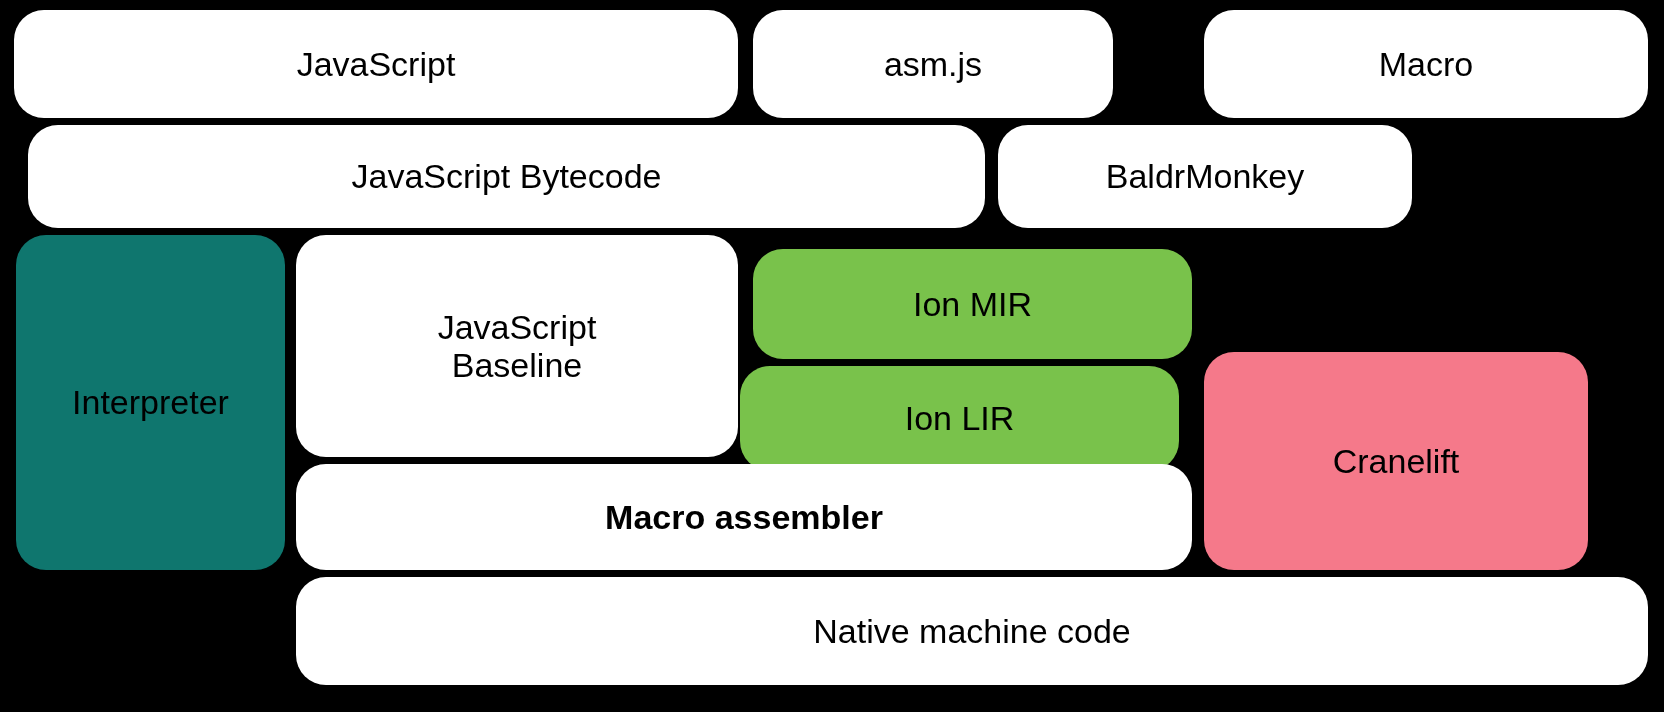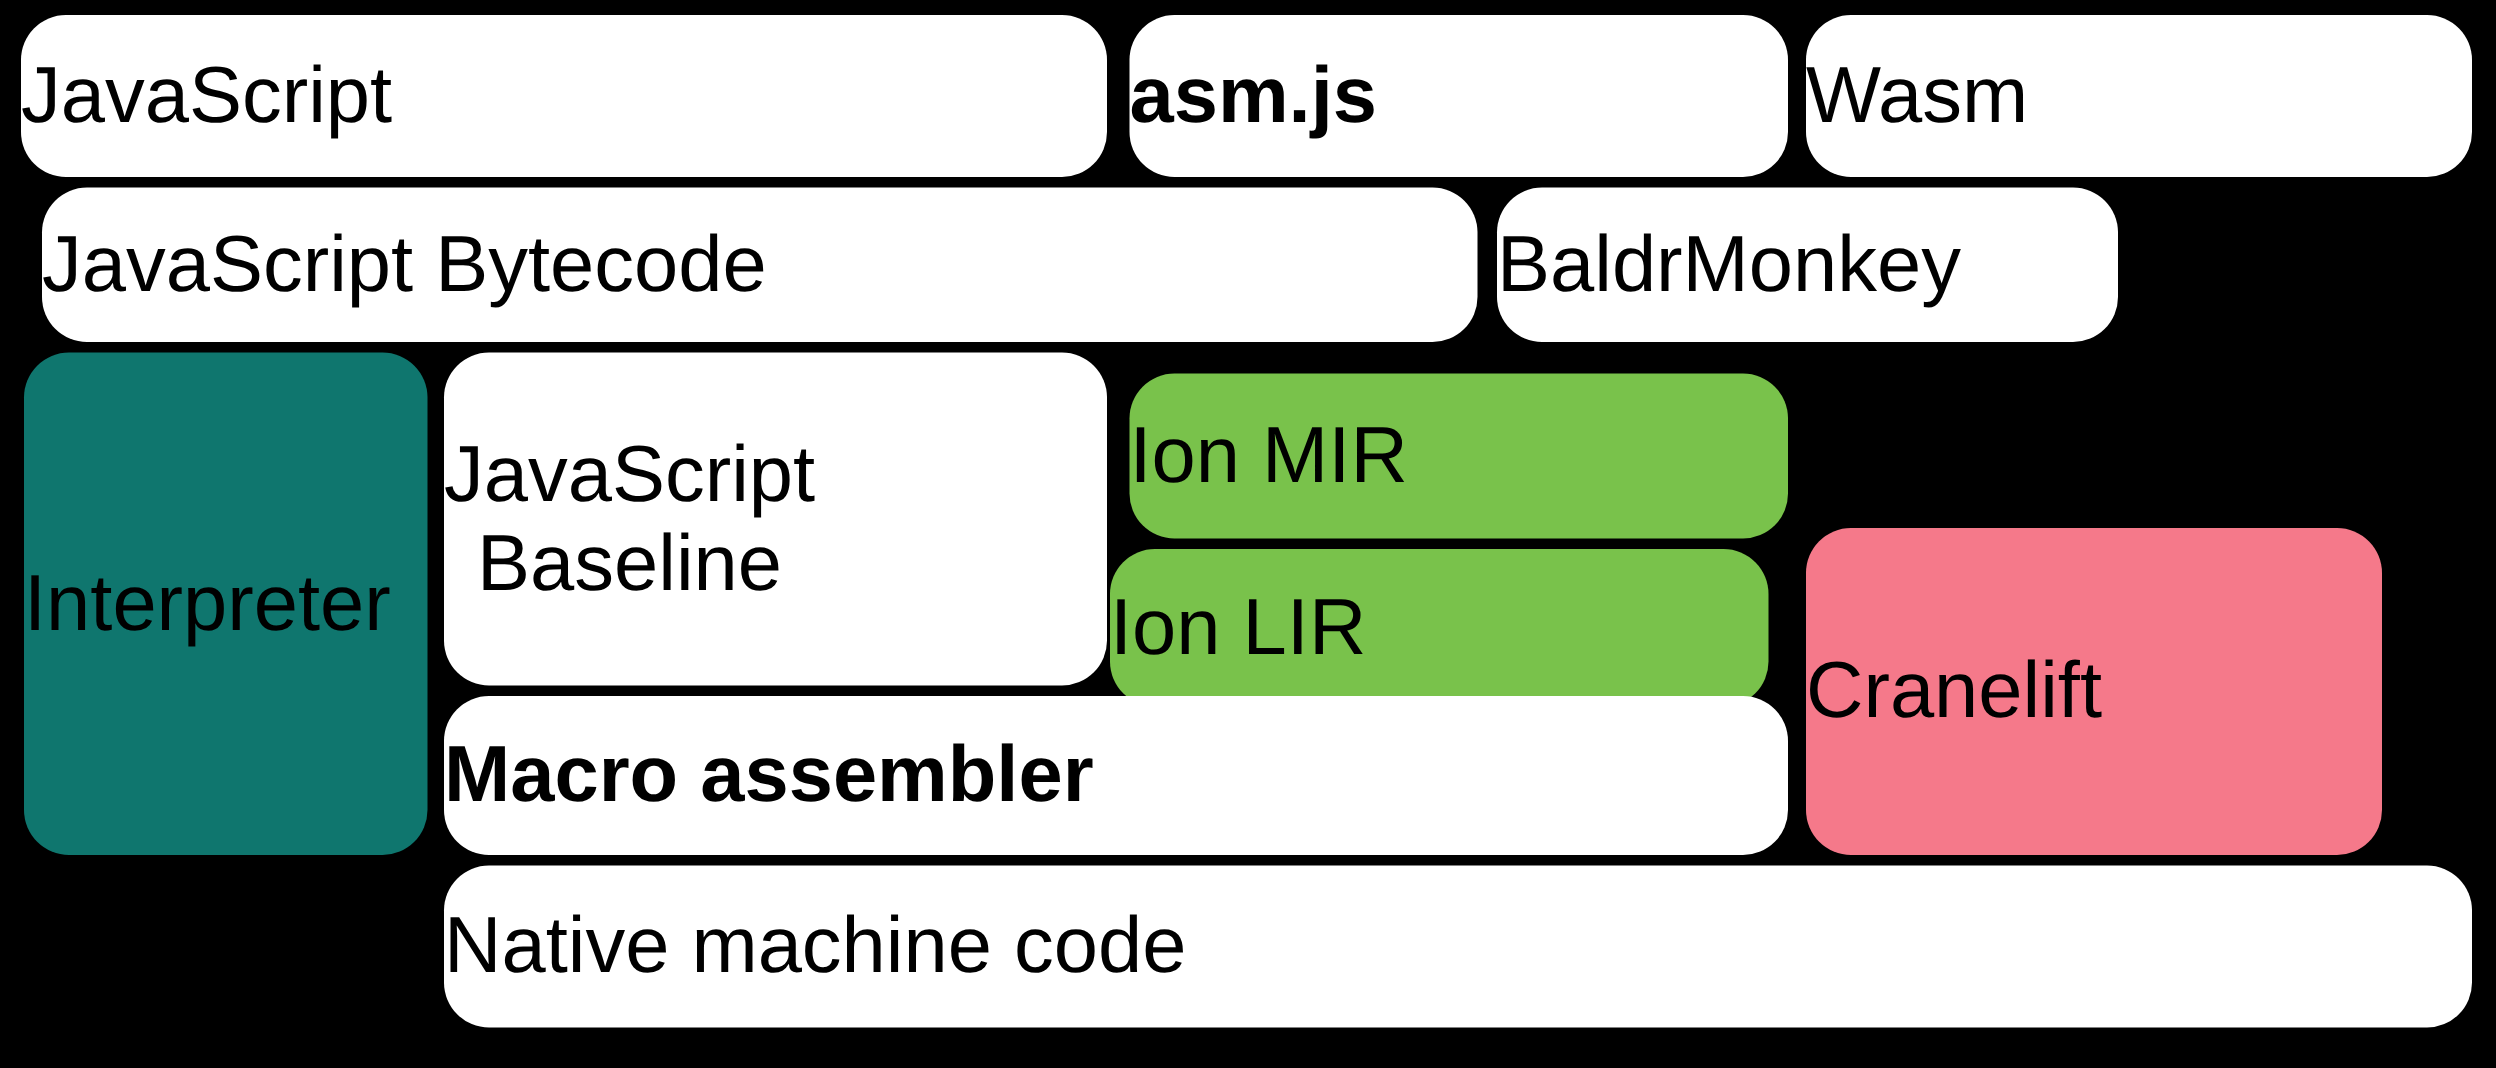--- a/index.html
+++ b/index.html
@@ -13,34 +13,35 @@
     height: 712px;
     background: #000000;
     overflow: hidden;
     font-family: "Liberation Sans", sans-serif;
   }
   .box {
     position: absolute;
     border-radius: 30px;
     display: flex;
     align-items: center;
+    justify-content: center;
     text-align: center;
     color: #000000;
-    font-size: 53px;
+    font-size: 34px;
     line-height: 1.12;
     background: #ffffff;
   }
   .fill-white   { background: #ffffff; }
   .fill-gray    { background: #0f766e; }
   .fill-green   { background: #79c24b; margin-top: 14px; }
   .fill-pink    { background: #f5798a; }
 
   
   .b-javascript { left: 14px;   top: 10px;  width: 724px;  height: 108px; }
-  .b-asmjs      { left: 753px;  top: 10px;  width: 439px;  height: 108px; font-weight: bold; }
+  .b-asmjs      { left: 753px;  top: 10px;  width: 360px;  height: 108px; }
   .b-wasm       { left: 1204px; top: 10px;  width: 444px;  height: 108px; }
   
   .b-bytecode   { left: 28px;   top: 125px; width: 957px;  height: 103px; }
   .b-baldr      { left: 998px;  top: 125px; width: 414px;  height: 103px; }
   
   .b-interp     { left: 16px;   top: 235px; width: 269px;  height: 335px; }
   .b-baseline   { left: 296px;  top: 235px; width: 442px;  height: 222px; }
   .b-ionmir     { left: 753px;  top: 235px; width: 439px;  height: 110px; }
   .b-ionlir     { left: 740px;  top: 352px; width: 439px;  height: 105px; }
   .b-cranelift  { left: 1204px; top: 352px; width: 384px;  height: 218px; }
@@ -57,21 +58,21 @@
 
   <div class="box fill-white b-javascript">
     <span class="lbl">JavaScript</span>
   </div>
 
   <div class="box fill-white b-asmjs">
     <span class="lbl">asm.js</span>
   </div>
 
   <div class="box fill-white b-wasm">
-    <span class="lbl">Wasm</span>
+    <span class="lbl">Macro</span>
   </div>
 
   <div class="box fill-white b-bytecode">
     <span class="lbl">JavaScript Bytecode</span>
   </div>
 
   <div class="box fill-white b-baldr">
     <span class="lbl">BaldrMonkey</span>
   </div>
 

